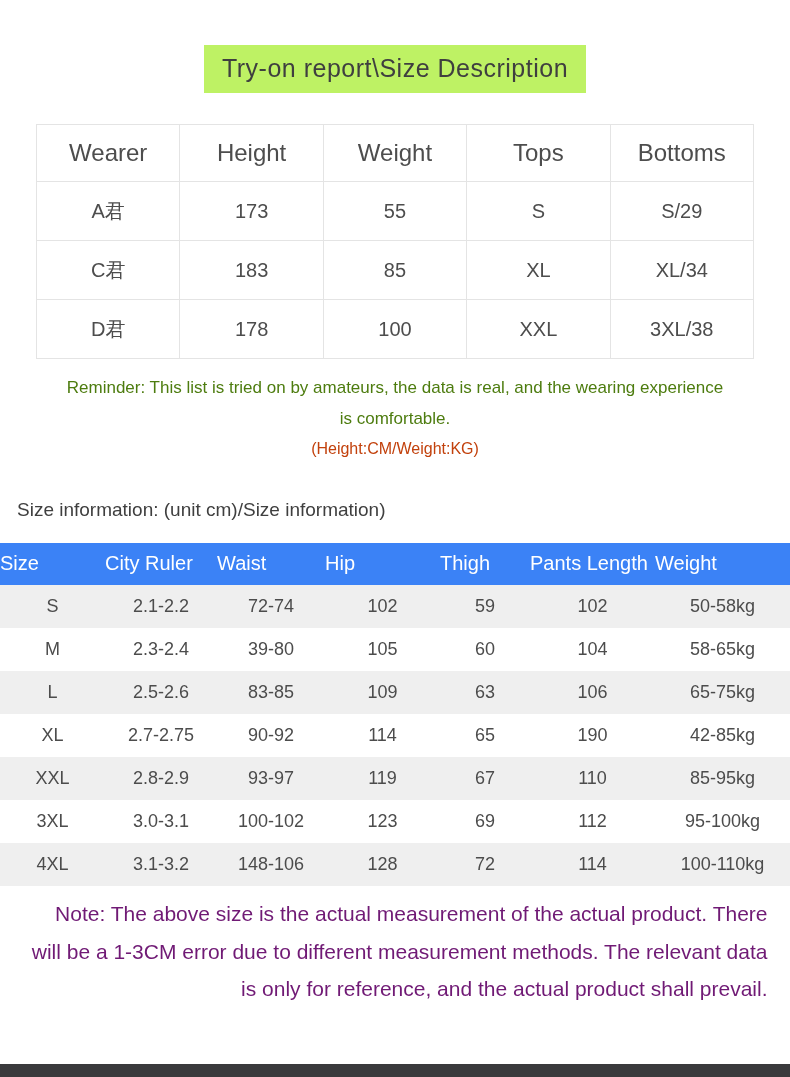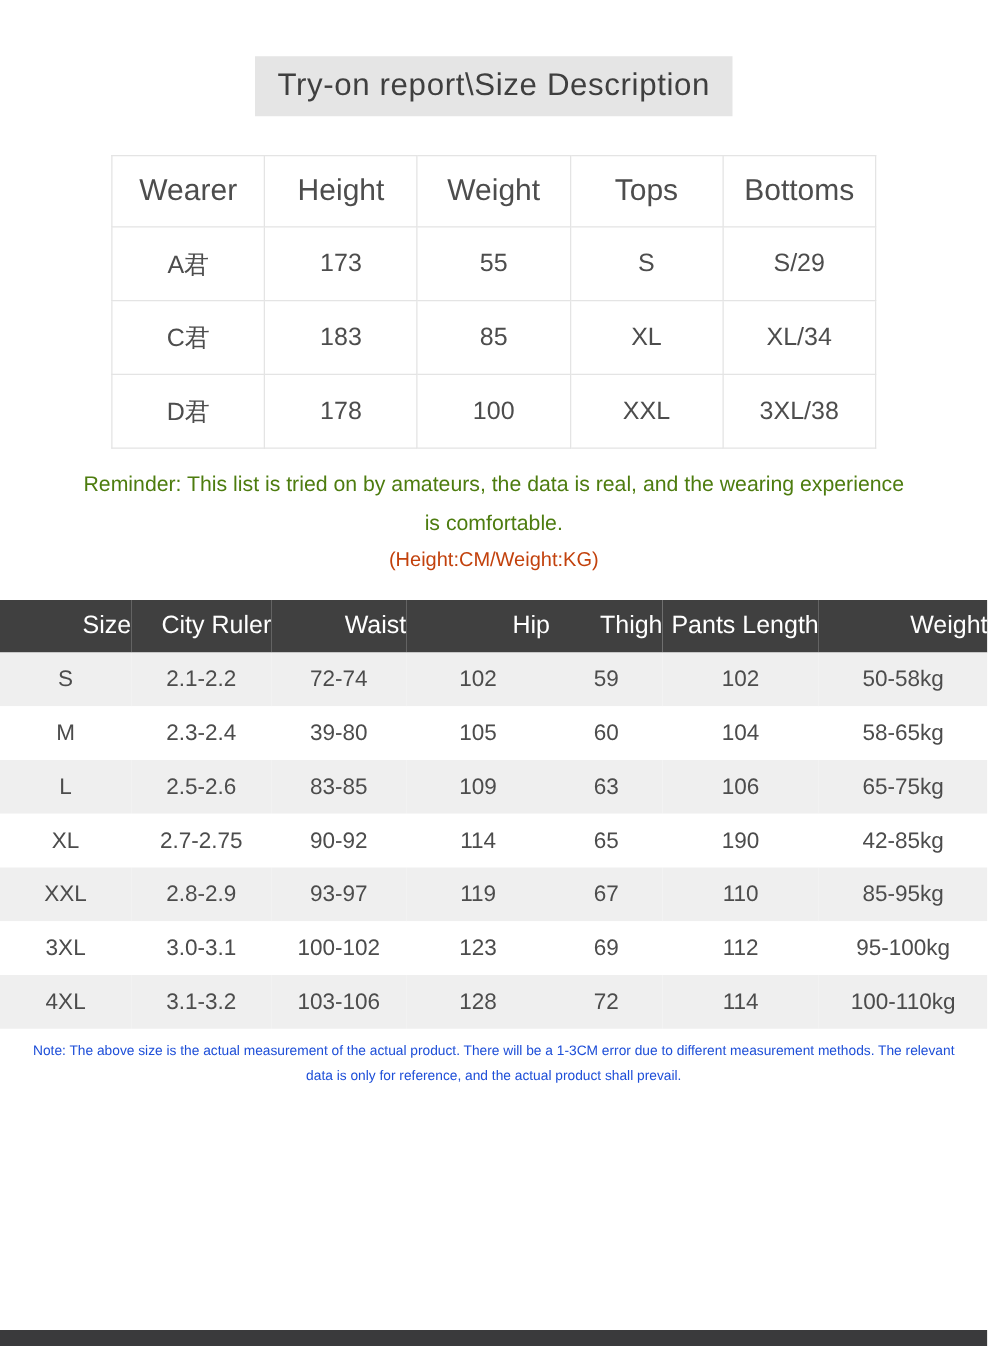--- a/index.html
+++ b/index.html
@@ -14,31 +14,31 @@
     width: 790px;
     height: 1077px;
     background: #ffffff;
     overflow: hidden;
   }
 
   
   .title-wrap { padding-top: 45px; text-align: center; }
   .page-title {
     display: inline-block;
-    background: #e5e5e5;
+    background: #bef264;
     color: #3f3f3f;
     font-size: 25px;
     padding: 9px 18px 10px 18px;
     letter-spacing: 0.5px;
   }
 
   
   table { border-collapse: collapse; }
   .tryon-table {
-    width: 612px;
+    width: 718px;
     margin: 31px auto 0 auto;
     table-layout: fixed;
   }
   .tryon-table th, .tryon-table td {
     border: 1px solid #e4e4e4;
     text-align: center;
     vertical-align: middle;
     color: #4d4d4d;
     font-weight: normal;
   }
@@ -75,46 +75,46 @@
     table-layout: fixed;
   }
   .size-table col.c-size   { width: 105px; }
   .size-table col.c-ruler  { width: 112px; }
   .size-table col.c-waist  { width: 108px; }
   .size-table col.c-hip    { width: 115px; }
   .size-table col.c-thigh  { width: 90px;  }
   .size-table col.c-pants  { width: 125px; }
   .size-table col.c-weight { width: 135px; }
   .size-table th {
-    background: #404040;
+    background: #3b82f6;
     color: #ffffff;
     font-weight: normal;
     font-size: 20px;
     height: 42px;
-    text-align: right;
+    text-align: left;
     vertical-align: middle;
   }
   .size-table td {
     height: 43px;
     font-size: 18px;
     color: #4c4c4c;
     text-align: center;
     vertical-align: middle;
   }
   .size-table tbody tr:nth-child(odd) td { background: #efefef; }
   .size-table tbody tr:nth-child(even) td { background: #ffffff; }
 
   
   .bottom-note {
     margin: 9px auto 0 auto;
     max-width: 745px;
-    text-align: center;
-    font-size: 11px;
+    text-align: right;
+    font-size: 21px;
     line-height: 1.8;
-    color: #1d4ed8;
+    color: #701a75;
   }
 
   
   .bottom-bar {
     position: absolute;
     left: 0;
     bottom: 0;
     width: 100%;
     height: 13px;
     background: #3a3a3c;
@@ -160,20 +160,21 @@
         <td>100</td>
         <td>XXL</td>
         <td>3XL/38</td>
       </tr>
     </tbody>
   </table>
 
   <div class="reminder">Reminder: This list is tried on by amateurs, the data is real, and the wearing experience is comfortable.</div>
   <div class="units-note">(Height:CM/Weight:KG)</div>
 
+  <div class="size-info-heading">Size information: (unit cm)/Size information)</div>
 
   <table class="size-table">
     <colgroup>
       <col class="c-size">
         <col class="c-ruler">
         <col class="c-waist">
         <col class="c-hip">
       <col class="c-thigh">
         <col class="c-pants">
         <col class="c-weight">
@@ -240,21 +241,21 @@
         <td>3.0-3.1</td>
         <td>100-102</td>
         <td>123</td>
         <td>69</td>
         <td>112</td>
         <td>95-100kg</td>
       </tr>
       <tr>
         <td>4XL</td>
         <td>3.1-3.2</td>
-        <td>103-106</td>
+        <td>148-106</td>
         <td>128</td>
         <td>72</td>
         <td>114</td>
         <td>100-110kg</td>
       </tr>
     </tbody>
   </table>
 
   <div class="bottom-note">Note: The above size is the actual measurement of the actual product. There will be a 1-3CM error due to different measurement methods. The relevant data is only for reference, and the actual product shall prevail.</div>
 

